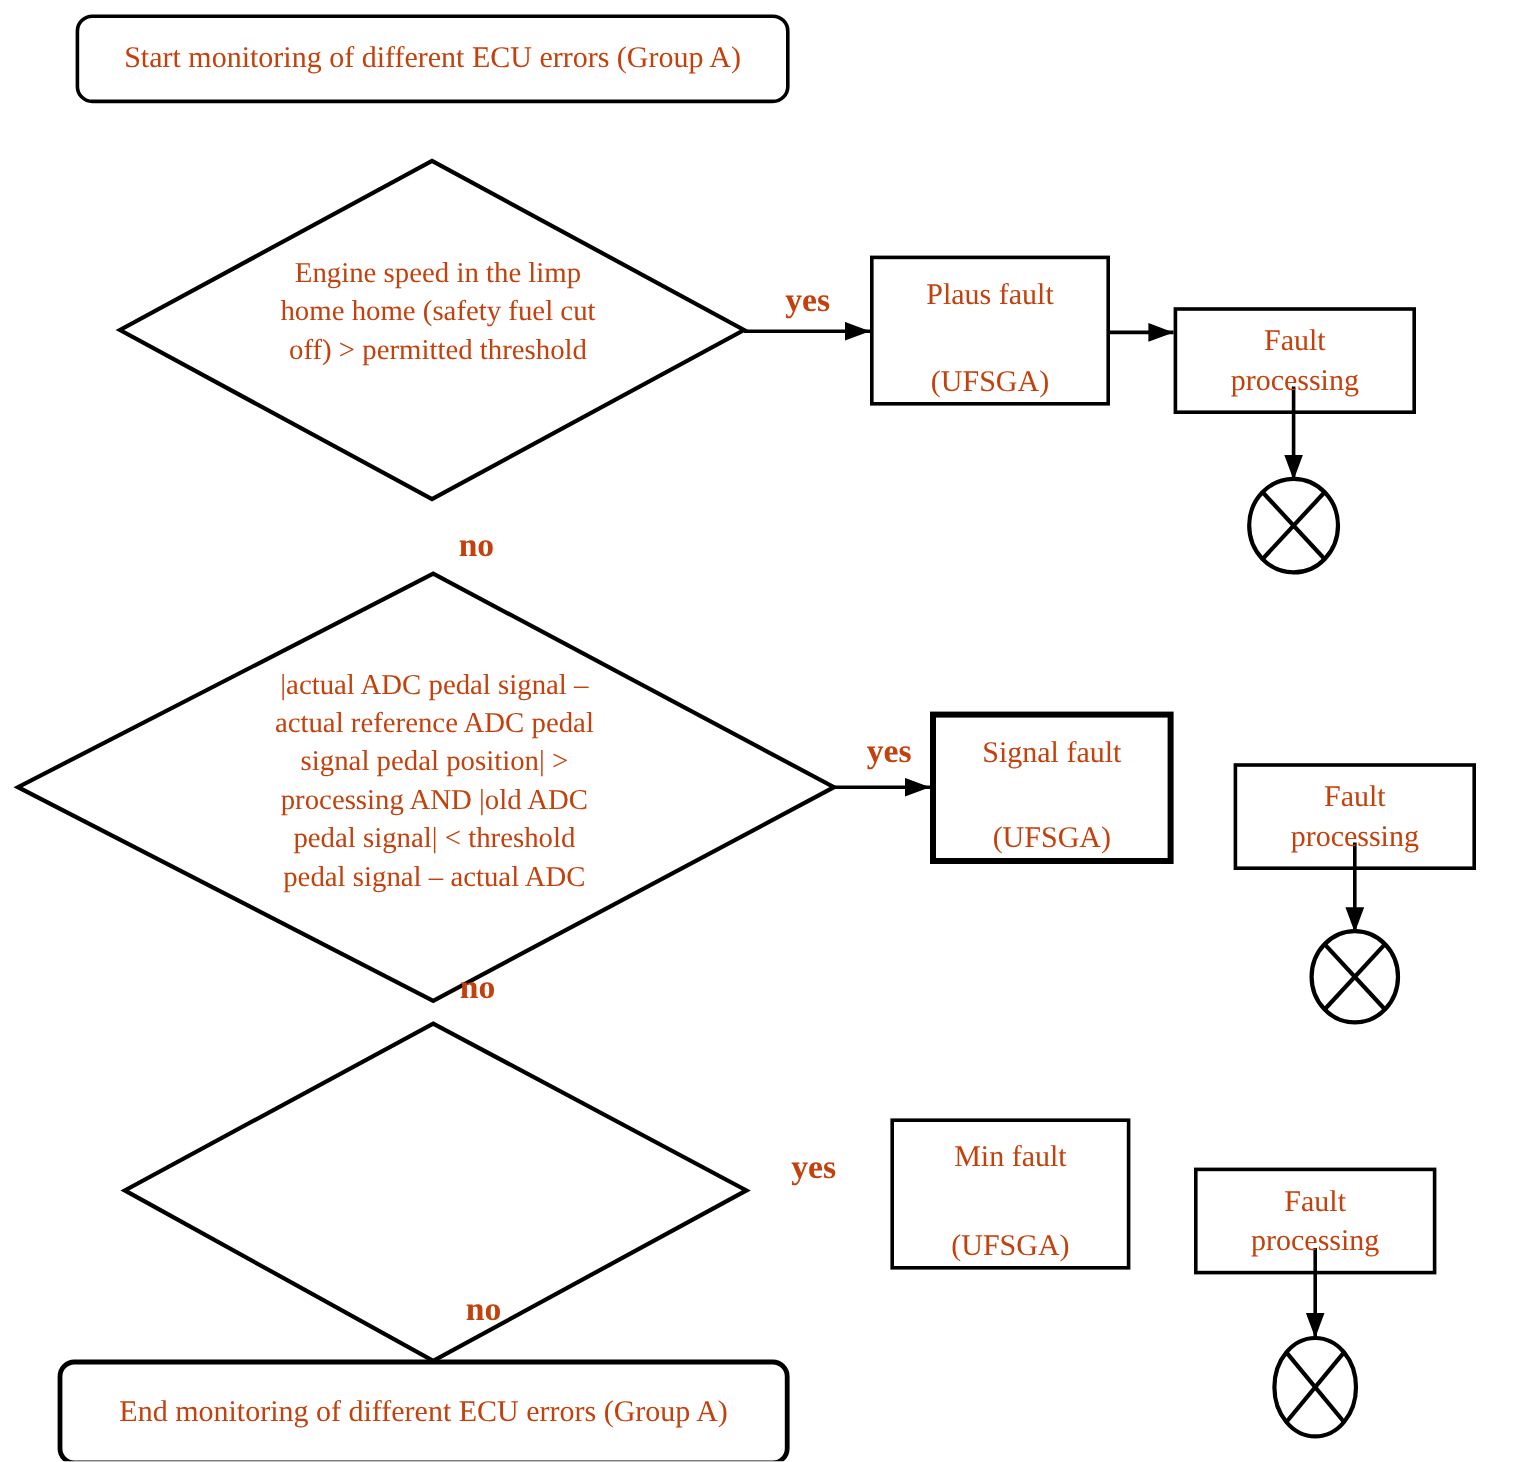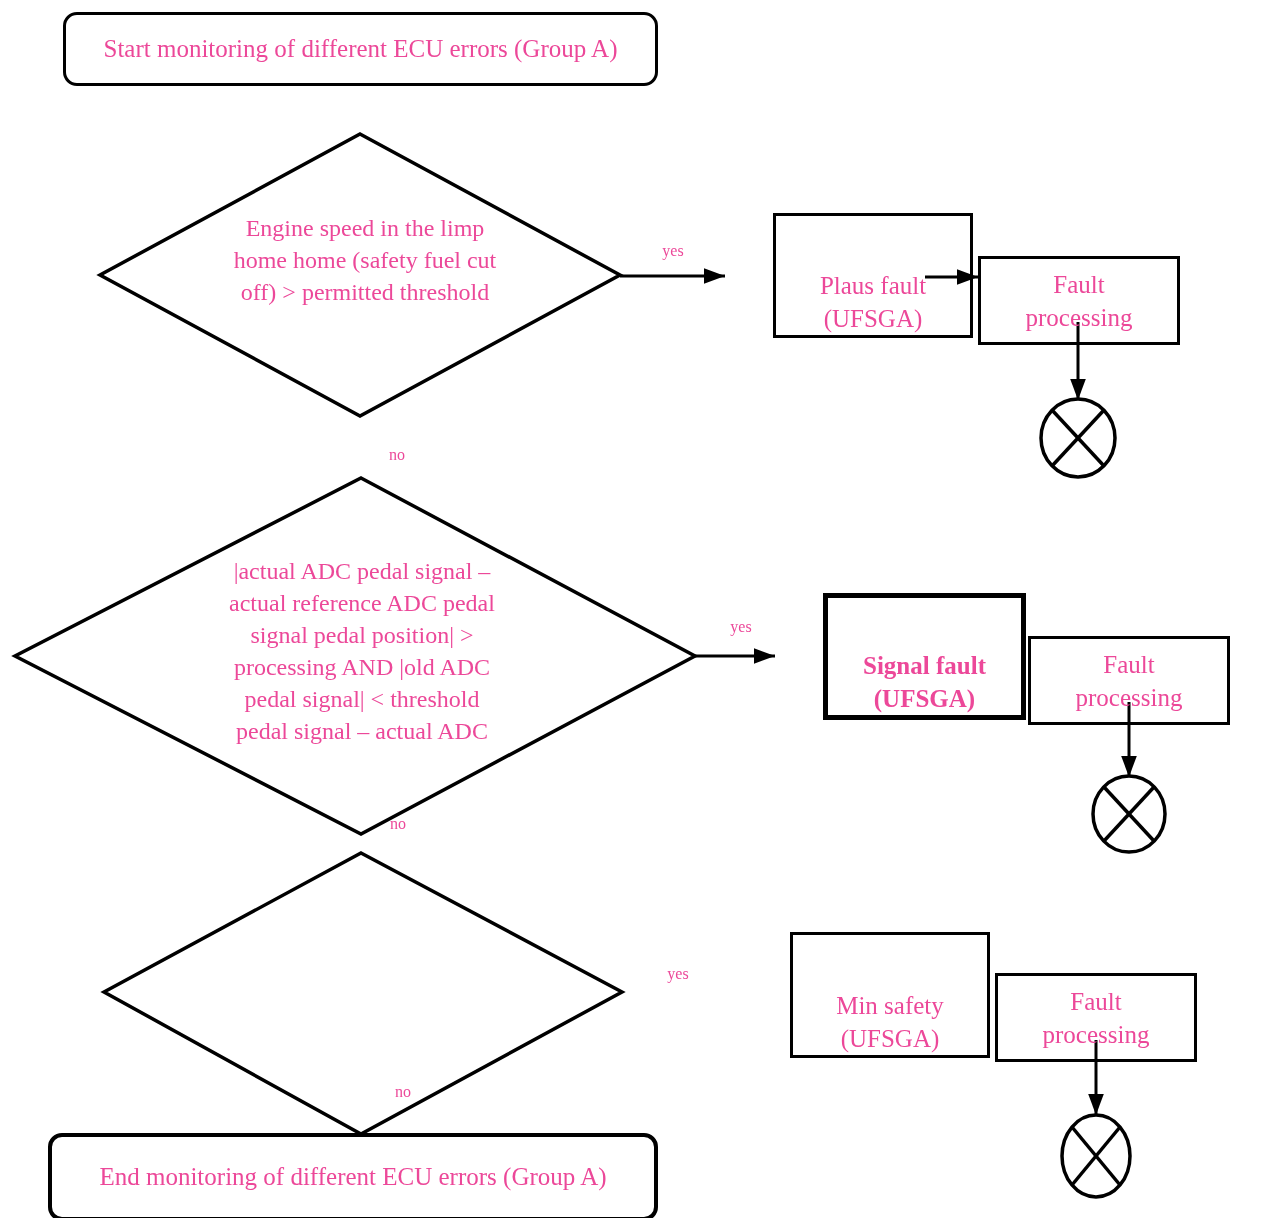--- a/index.html
+++ b/index.html
@@ -6,21 +6,21 @@
     margin: 0;
     padding: 0;
     background: #ffffff;
   }
   #canvas {
     position: relative;
     width: 1264px;
     height: 1218px;
     background: #ffffff;
     font-family: "Liberation Serif", "DejaVu Serif", serif;
-    color: #ec4899;
+    color: #c2410c;
     overflow: hidden;
   }
   #shape-layer {
     position: absolute;
     left: 0;
     top: 0;
     width: 1264px;
     height: 1218px;
   }
   .terminator {
@@ -40,39 +40,40 @@
     position: absolute;
     border: 3px solid #000;
     box-sizing: border-box;
     display: flex;
     flex-direction: column;
     align-items: center;
     text-align: center;
     font-size: 25px;
     line-height: 33px;
   }
-  .process-box.top-text { justify-content: flex-end; padding-top: 1px; margin-left: 48px; }
+  .process-box.top-text { justify-content: space-between; padding-top: 13px; }
   .process-box.mid-text { justify-content: center; margin-top: 23px; }
   .thick-border { border-width: 5px; }
   .diamond-text {
     position: absolute;
     display: flex;
     flex-direction: column;
     align-items: center;
     justify-content: space-between;
     text-align: center;
     font-size: 24px;
     line-height: 32px;
   }
   .edge-label {
     position: absolute;
     transform: translate(-50%, -50%);
-    font-size: 16px;
+    font-size: 28px;
     line-height: 24px;
     white-space: nowrap;
+    font-weight: bold;
   }
 </style>
 </head>
 <body>
 
 <div id="canvas">
 
   <svg id="shape-layer" viewBox="0 0 1264 1218" xmlns="http://www.w3.org/2000/svg">
     <defs>
       <marker id="arrh" markerWidth="8" markerHeight="6" refX="7" refY="2.6" orient="auto" markerUnits="strokeWidth">
@@ -137,26 +138,26 @@
   <div class="edge-label" style="left:397px; top:455px;">no</div>
   <div class="edge-label" style="left:741px; top:627px;">yes</div>
   <div class="edge-label" style="left:398px; top:824px;">no</div>
   <div class="edge-label" style="left:678px; top:974px;">yes</div>
   <div class="edge-label" style="left:403px; top:1092px;">no</div>
 
   <div class="process-box top-text" style="left:725px; top:213px; width:200px; height:125px;">
     <div>Plaus fault</div>
     <div>(UFSGA)</div>
   </div>
-  <div class="process-box top-text thick-border" style="left:775px; top:593px; width:203px; height:127px;font-weight:bold;">
+  <div class="process-box top-text thick-border" style="left:775px; top:593px; width:203px; height:127px;">
     <div>Signal fault</div>
     <div>(UFSGA)</div>
   </div>
   <div class="process-box top-text" style="left:742px; top:932px; width:200px; height:126px;">
-    <div>Min safety</div>
+    <div>Min fault</div>
     <div>(UFSGA)</div>
   </div>
 
   <div class="process-box mid-text" style="left:978px; top:233px; width:202px; height:89px;">
     <div>Fault</div>
     <div>processing</div>
   </div>
   <div class="process-box mid-text" style="left:1028px; top:613px; width:202px; height:89px;">
     <div>Fault</div>
     <div>processing</div>

